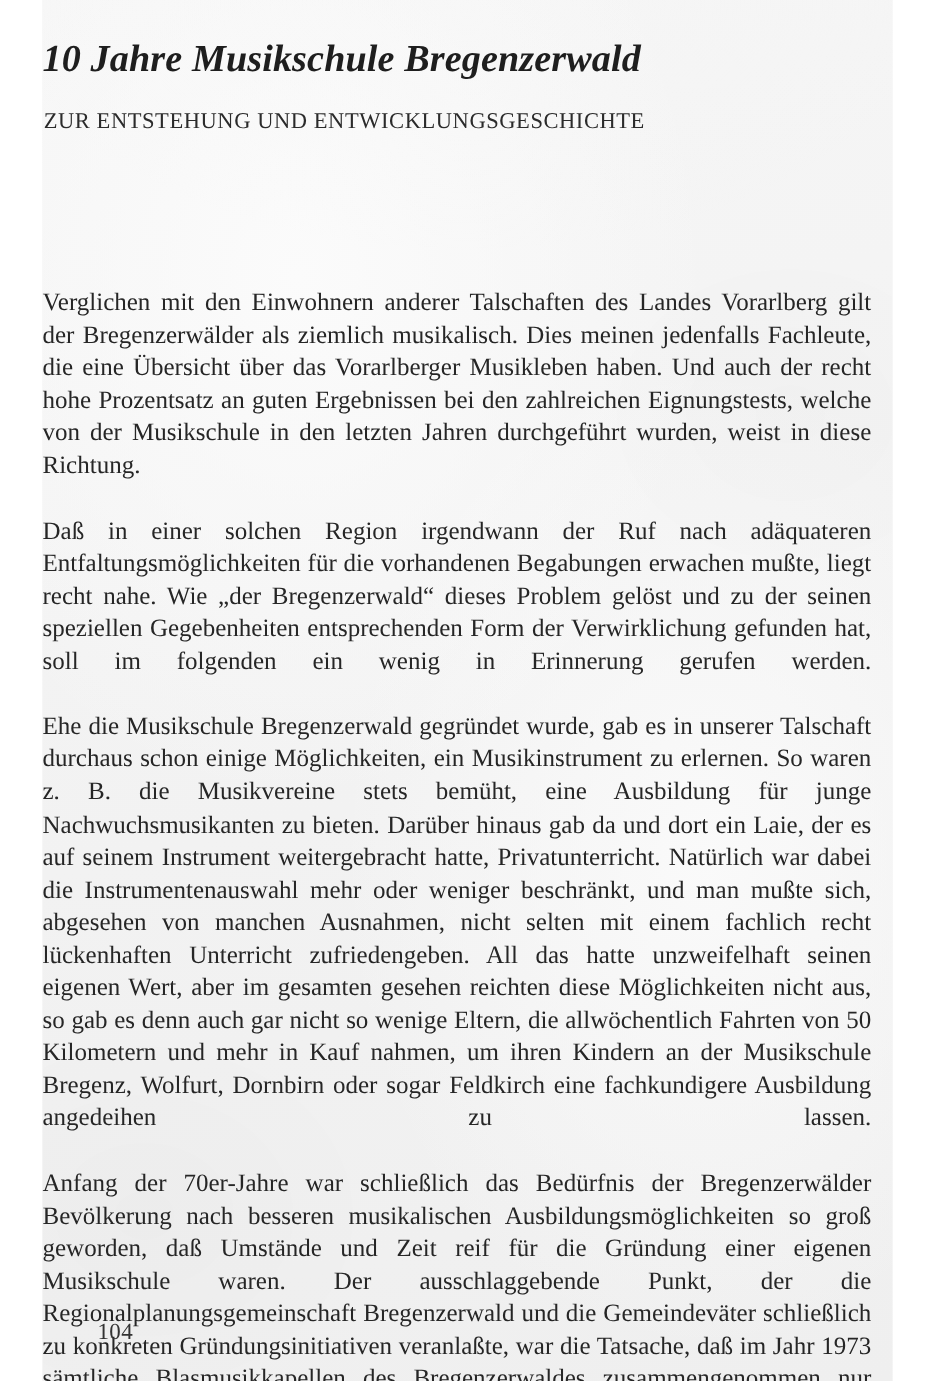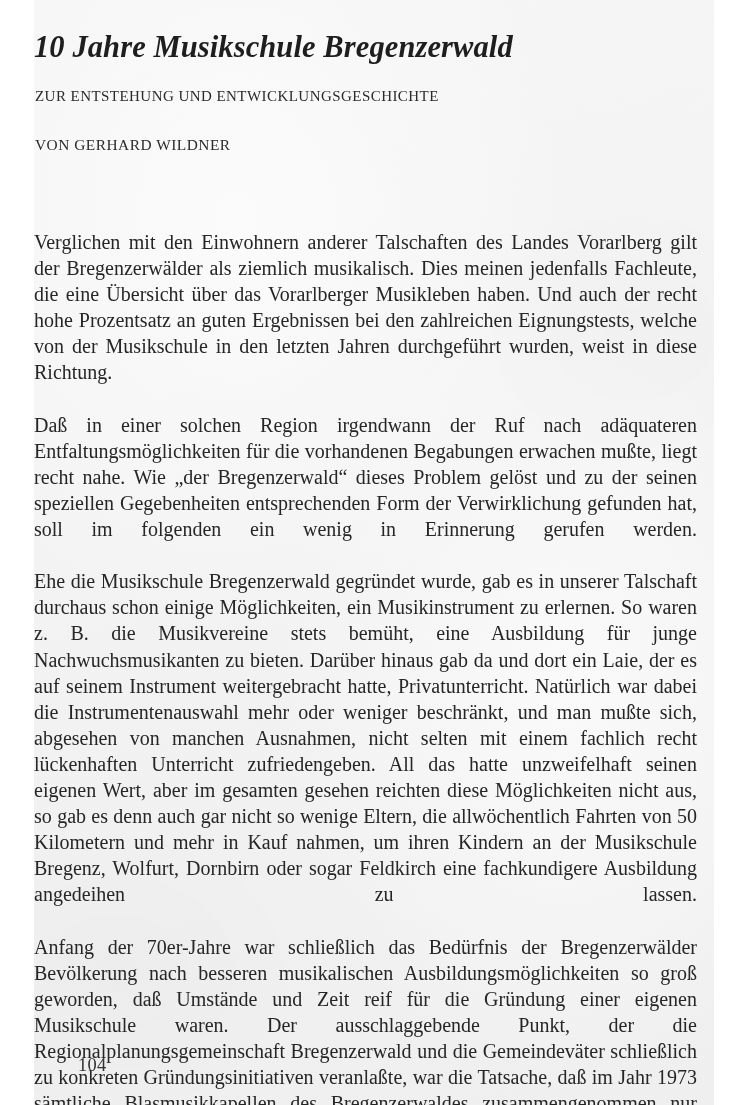--- a/index.html
+++ b/index.html
@@ -54,21 +54,21 @@
     line-height: 36px;
     letter-spacing: 0.1px;
     color: #1e1e1e;
     white-space: nowrap;
   }
 
   .doc-subtitle {
     position: absolute;
     left: 1px;
     top: 86px;
-    font-size: 15px;
+    font-size: 18px;
     line-height: 20px;
     letter-spacing: 0.45px;
     color: #2b2b2b;
     white-space: nowrap;
   }
 
   .doc-byline {
     position: absolute;
     left: 1px;
     top: 135px;
@@ -118,21 +118,20 @@
 </style>
 </head>
 <body>
 
 <div class="page">
 
   <h1 class="doc-title">10 Jahre Musikschule Bregenzerwald</h1>
 
   <div class="doc-subtitle">ZUR ENTSTEHUNG UND ENTWICKLUNGSGESCHICHTE</div>
 
-  <div class="doc-byline">VON GERHARD WILDNER</div>
 
   <div class="body-text">
     <p>Verglichen mit den Einwohnern anderer Talschaften des Landes Vorarlberg gilt der Bregenzerwälder als ziemlich musikalisch. Dies meinen jedenfalls Fachleute, die eine Übersicht über das Vorarlberger Musikleben haben. Und auch der recht hohe Prozentsatz an guten Ergebnissen bei den zahlreichen Eignungstests, welche von der Musikschule in den letzten Jahren durchgeführt wurden, weist in diese Richtung.</p>
     <p>Daß in einer solchen Region irgendwann der Ruf nach adäquateren Entfaltungsmöglichkeiten für die vorhandenen Begabungen erwachen mußte, liegt recht nahe. Wie „der Bregenzerwald“ dieses Problem gelöst und zu der seinen speziellen Gegebenheiten entsprechenden Form der Verwirklichung gefunden hat, soll im folgenden ein wenig in Erinnerung gerufen werden.</p>
     <p>Ehe die Musikschule Bregenzerwald gegründet wurde, gab es in unserer Talschaft durchaus schon einige Möglichkeiten, ein Musikinstrument zu erlernen. So waren z. B. die Musikvereine stets bemüht, eine Ausbildung für junge Nachwuchsmusikanten zu bieten. Darüber hinaus gab da und dort ein Laie, der es auf seinem Instrument weitergebracht hatte, Privatunterricht. Natürlich war dabei die Instrumentenauswahl mehr oder weniger beschränkt, und man mußte sich, abgesehen von manchen Ausnahmen, nicht selten mit einem fachlich recht lückenhaften Unterricht zufriedengeben. All das hatte unzweifelhaft seinen eigenen Wert, aber im gesamten gesehen reichten diese Möglichkeiten nicht aus, so gab es denn auch gar nicht so wenige Eltern, die allwöchentlich Fahrten von 50 Kilometern und mehr in Kauf nahmen, um ihren Kindern an der Musikschule Bregenz, Wolfurt, Dornbirn oder sogar Feldkirch eine fachkundigere Ausbildung angedeihen zu lassen.</p>
     <p style="text-align-last: justify;">Anfang der 70er-Jahre war schließlich das Bedürfnis der Bregenzerwälder Bevölkerung nach besseren musikalischen Ausbildungsmöglichkeiten so groß geworden, daß Umstände und Zeit reif für die Gründung einer eigenen Musikschule waren. Der ausschlaggebende Punkt, der die Regionalplanungsgemeinschaft Bregenzerwald und die Gemeindeväter schließlich zu konkreten Gründungsinitiativen veranlaßte, war die Tatsache, daß im Jahr 1973 sämtliche Blasmusikkapellen des Bregenzerwaldes zusammengenommen nur noch einen Nachwuchs von insgesamt</p>
   </div>
 
   <div class="page-number">104</div>
 

